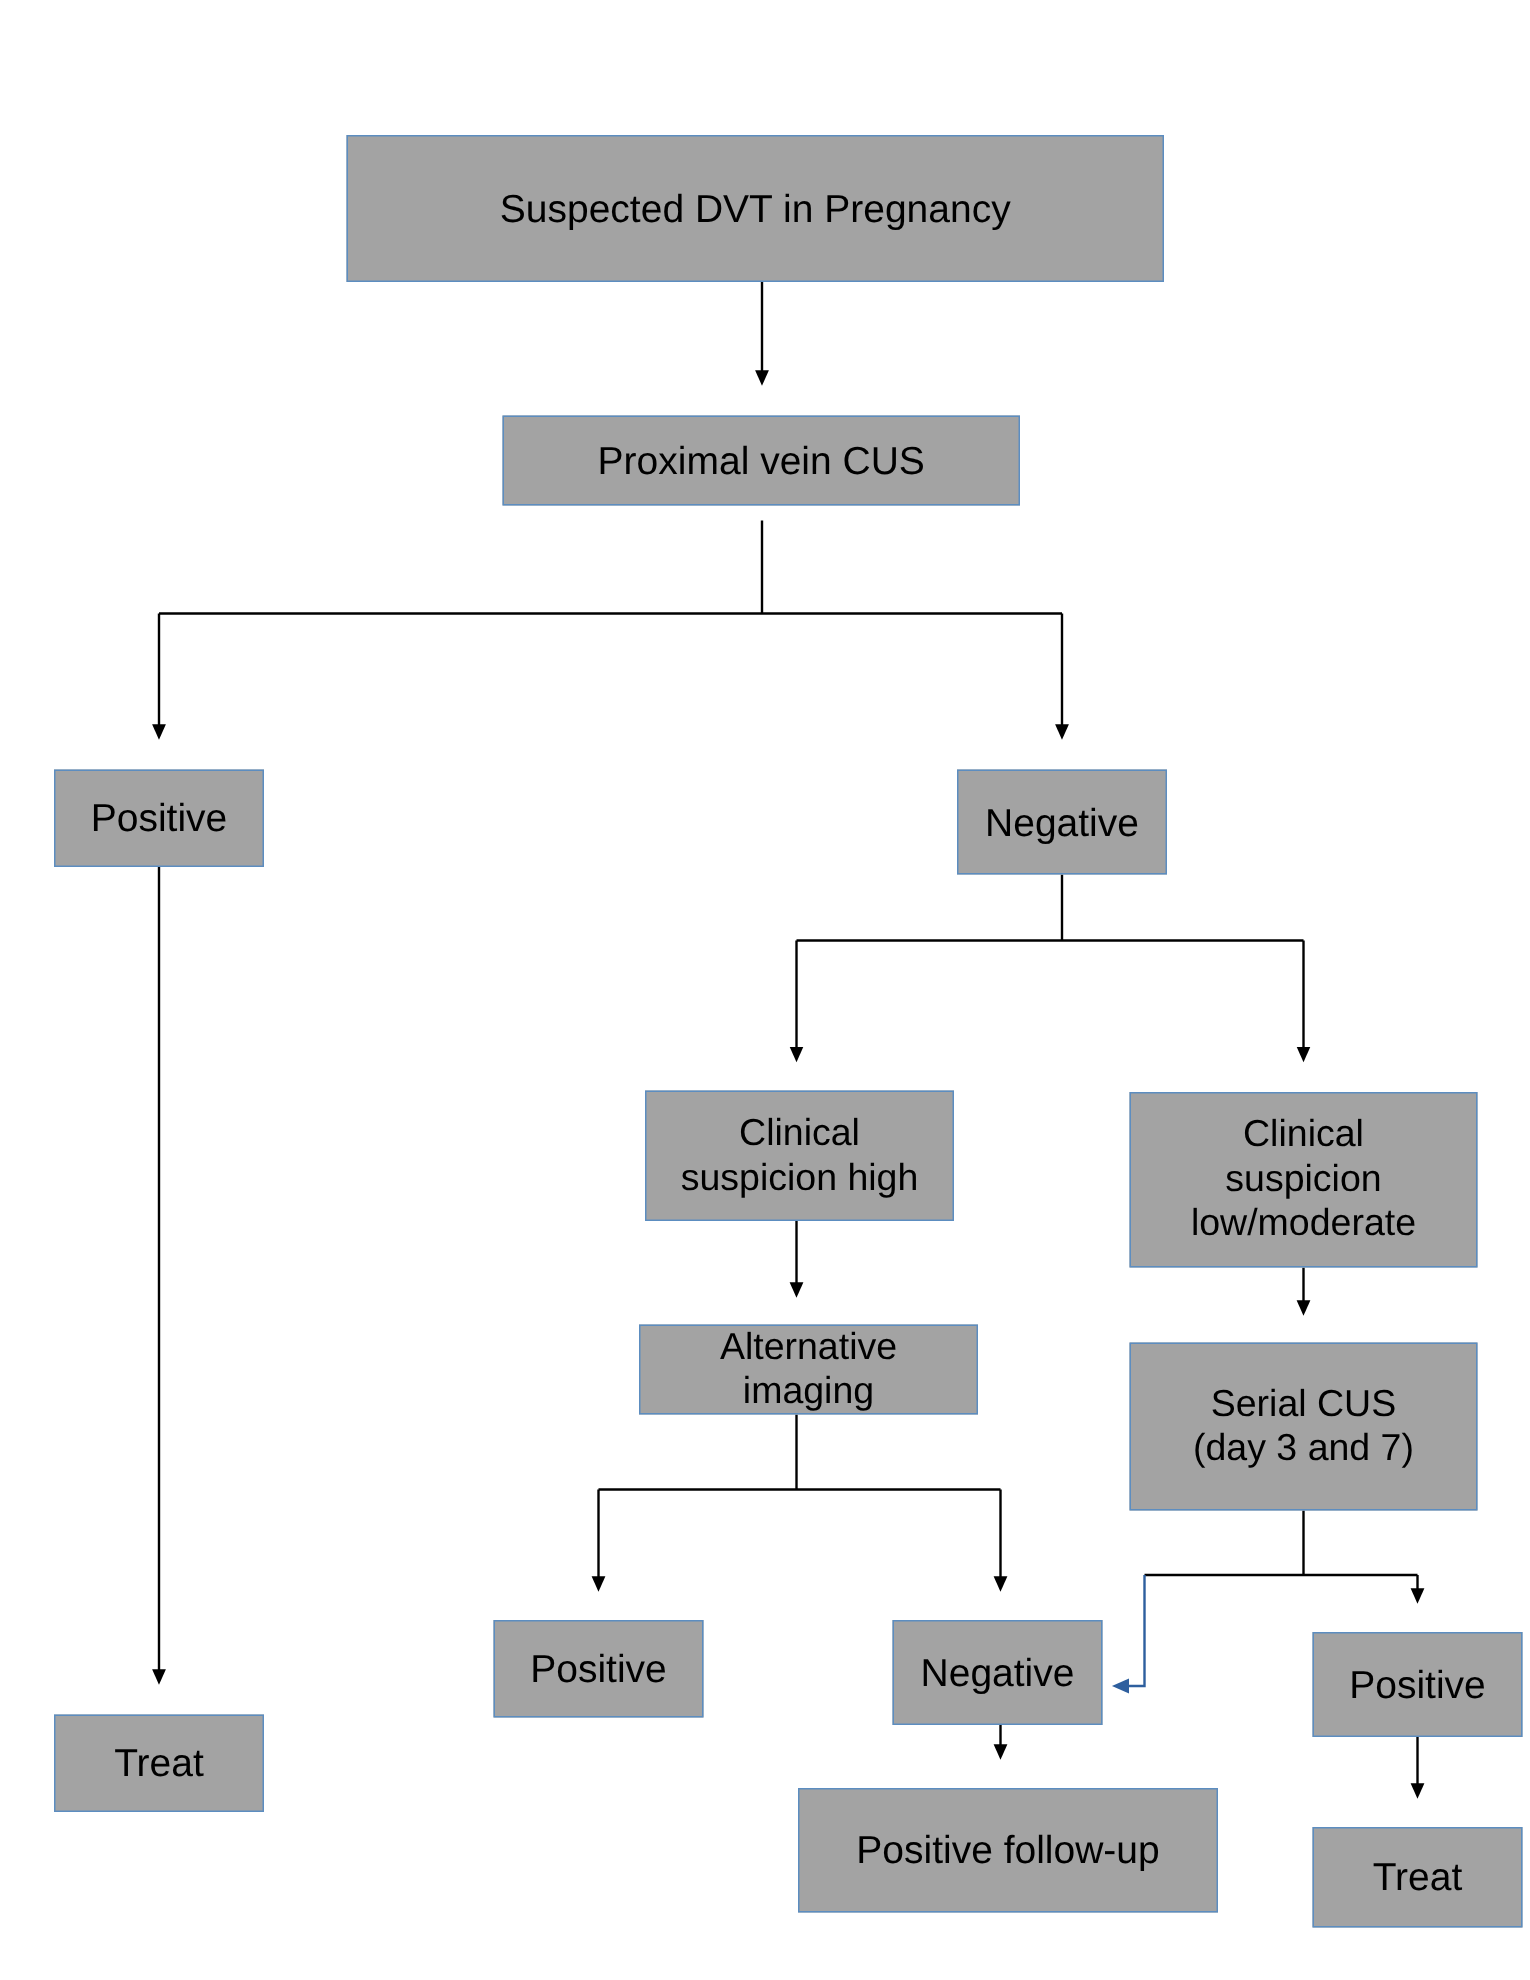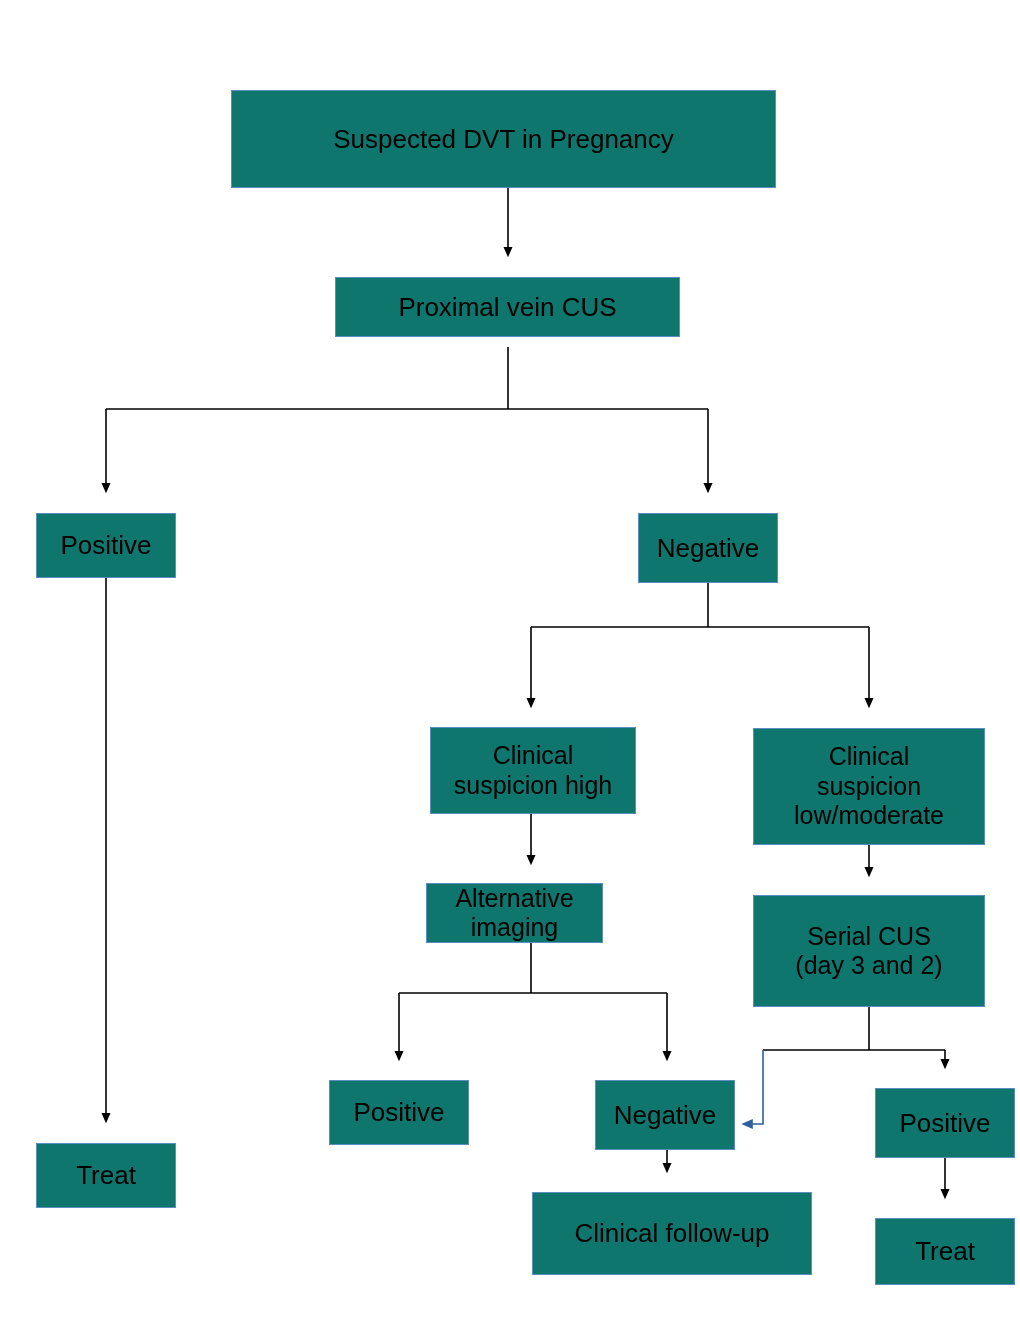--- a/index.html
+++ b/index.html
@@ -21,21 +21,21 @@
     position: absolute;
     left: 0;
     top: 0;
     width: 1020px;
     height: 1320px;
     pointer-events: none;
   }
   .node {
     position: absolute;
     box-sizing: border-box;
-    background: #0f766e;
+    background: #a3a3a3;
     border: 1px solid #5C8DC0;
     display: flex;
     align-items: center;
     justify-content: center;
     text-align: center;
     color: #000000;
     font-size: 25px;
     line-height: 1.18;
     white-space: pre-line;
     z-index: 2;
@@ -106,24 +106,24 @@
 
   <div class="node big" style="left:231px;top:90px;width:545px;height:98px;">Suspected DVT in Pregnancy</div>
   <div class="node big" style="left:335px;top:277px;width:345px;height:60px;">Proximal vein CUS</div>
   <div class="node big" style="left:36px;top:513px;width:140px;height:65px;">Positive</div>
   <div class="node big" style="left:638px;top:513px;width:140px;height:70px;">Negative</div>
   <div class="node" style="left:430px;top:727px;width:206px;height:87px;">Clinical
 suspicion high</div>
   <div class="node" style="left:753px;top:728px;width:232px;height:117px;">Clinical
 suspicion
 low/moderate</div>
-  <div class="node" style="left:426px;top:883px;width:177px;height:60px;">Alternative
+  <div class="node" style="left:426px;top:883px;width:226px;height:60px;">Alternative
 imaging</div>
   <div class="node" style="left:753px;top:895px;width:232px;height:112px;">Serial CUS
-(day 3 and 2)</div>
+(day 3 and 7)</div>
   <div class="node big" style="left:329px;top:1080px;width:140px;height:65px;">Positive</div>
   <div class="node big" style="left:595px;top:1080px;width:140px;height:70px;">Negative</div>
   <div class="node big" style="left:875px;top:1088px;width:140px;height:70px;">Positive</div>
   <div class="node big" style="left:36px;top:1143px;width:140px;height:65px;">Treat</div>
-  <div class="node big" style="left:532px;top:1192px;width:280px;height:83px;">Clinical follow-up</div>
+  <div class="node big" style="left:532px;top:1192px;width:280px;height:83px;">Positive follow-up</div>
   <div class="node big" style="left:875px;top:1218px;width:140px;height:67px;">Treat</div>
 
 </div>
 
 </body></html>

